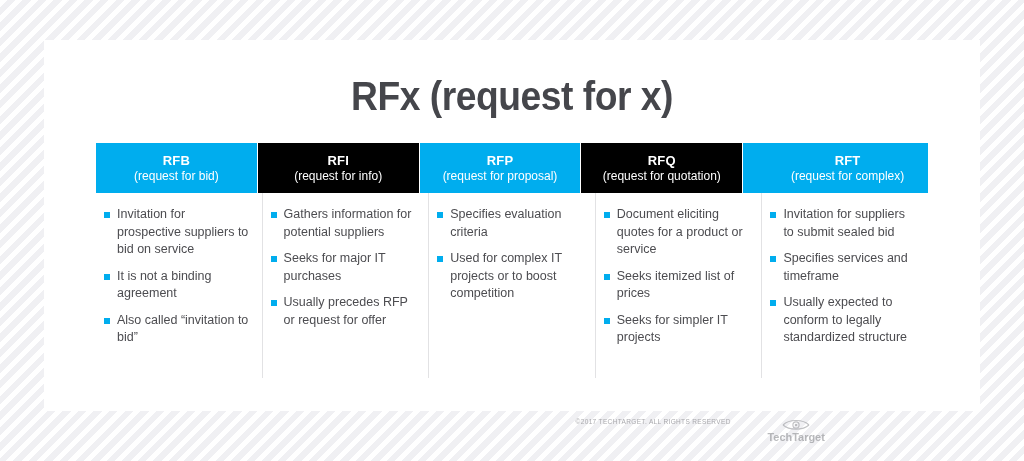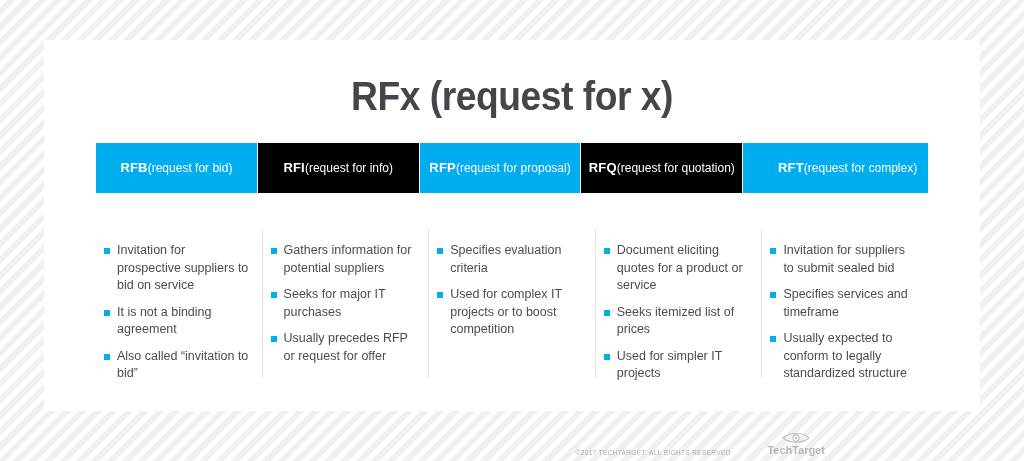--- a/index.html
+++ b/index.html
@@ -53,21 +53,21 @@
 
   .header-row {
     display: flex;
     width: 832px;
     height: 50px;
   }
 
   .header-cell {
     flex: 1 1 0;
     display: flex;
-    flex-direction: row;
+    flex-direction: column;
     align-items: center;
     justify-content: center;
     color: #ffffff;
     box-sizing: border-box;
     border-right: 1px solid #ffffff;
   }
   .header-cell:last-child { border-right: none; padding-left: 24px; }
 
   .header-cell.shade-dark  { background: #00adee; }
   .header-cell.shade-light { background: #000000; }
@@ -89,21 +89,20 @@
     display: flex;
     width: 832px;
     height: 185px;
   }
 
   .body-cell {
     flex: 1 1 0;
     box-sizing: border-box;
     padding: 13px 12px 0 8px;
     border-right: 1px solid #e2e2e4;
-    margin-top: 36px;
   }
   .body-cell:last-child { border-right: none; }
 
   .bullet-list {
     list-style: none;
     margin: 0;
     padding: 0;
   }
 
   .bullet-item {
@@ -125,21 +124,21 @@
     background: #00adee;
   }
 
   .footer {
     position: absolute;
     left: 0;
     top: 418px;
     width: 852px;
     height: 38px;
     display: flex;
-    align-items: flex-end;
+    align-items: flex-start;
     justify-content: flex-end;
     padding-right: 26px;
     box-sizing: border-box;
     gap: 24px;
   }
 
   .copyright {
     font-size: 6.5px;
     letter-spacing: 0.35px;
     color: #a9a9ad;
@@ -249,21 +248,21 @@
           <li class="bullet-item">
             <span class="bullet-square"></span>
             <span>Document eliciting quotes for a product or service</span>
           </li>
           <li class="bullet-item">
             <span class="bullet-square"></span>
             <span>Seeks itemized list of prices</span>
           </li>
           <li class="bullet-item">
             <span class="bullet-square"></span>
-            <span>Used for simpler IT projects</span>
+            <span>Seeks for simpler IT projects</span>
           </li>
         </ul>
       </div>
 
       <div class="body-cell">
         <ul class="bullet-list">
           <li class="bullet-item">
             <span class="bullet-square"></span>
             <span>Invitation for suppliers to submit sealed bid</span>
           </li>

